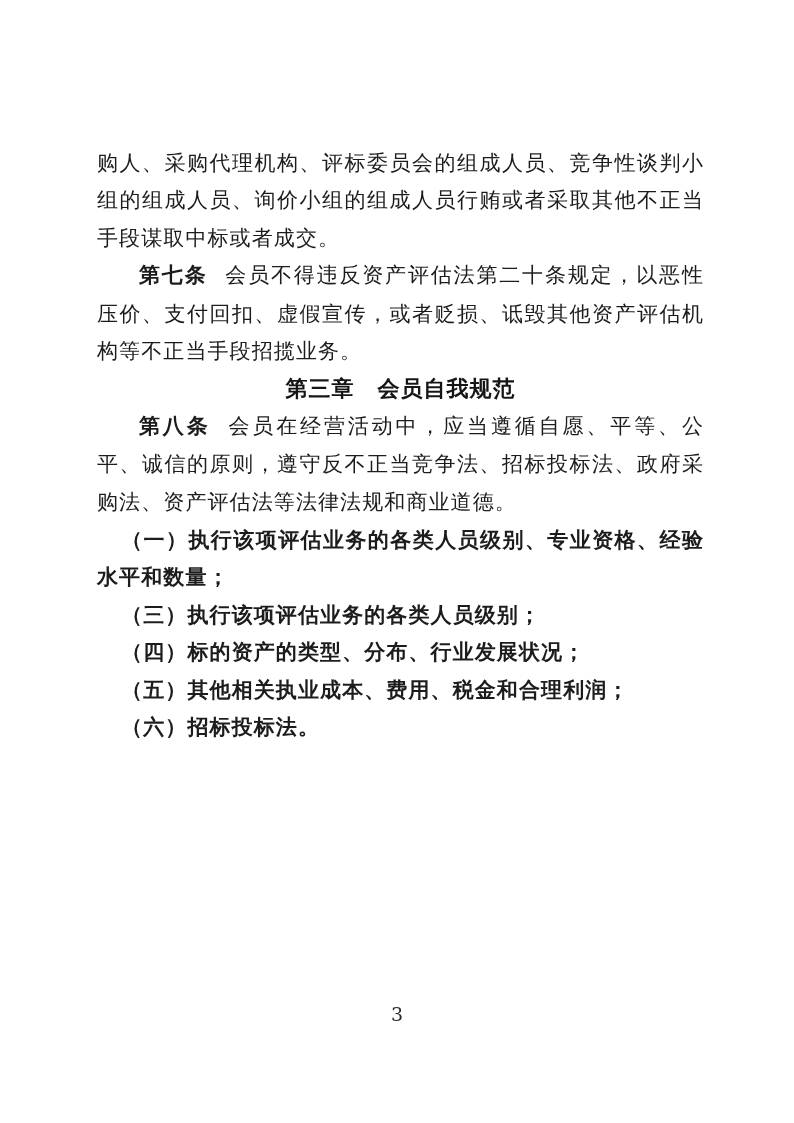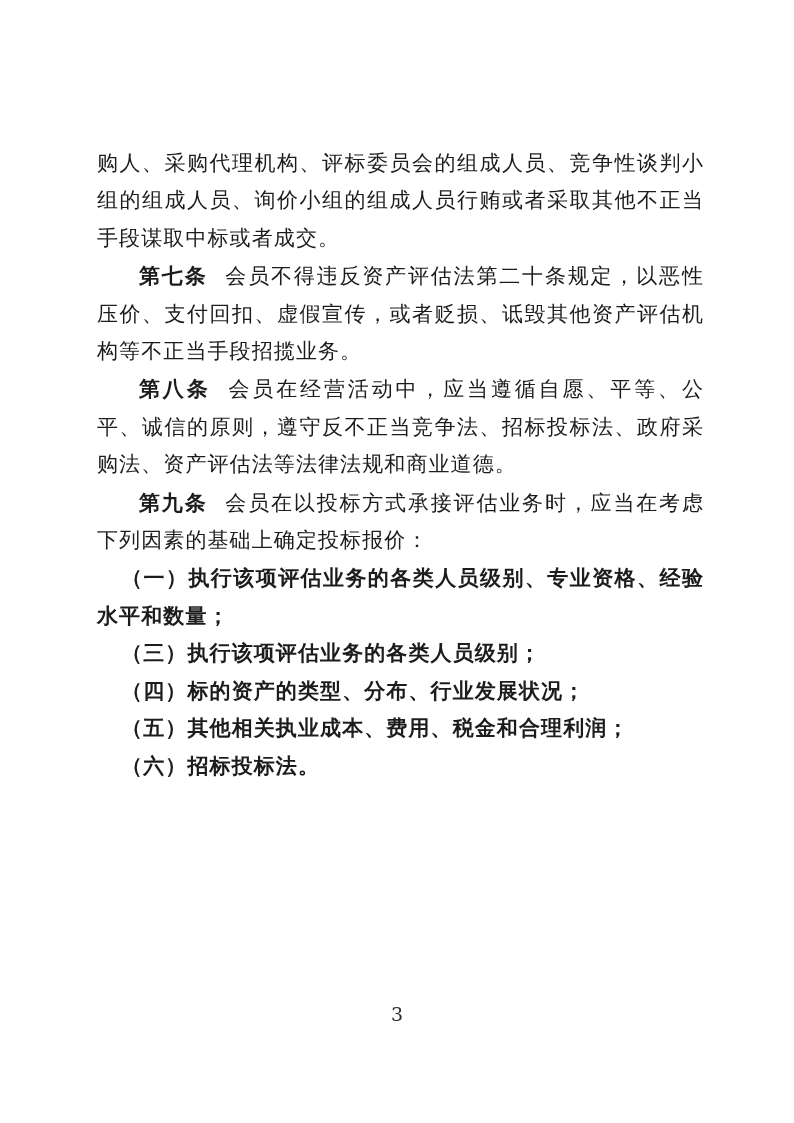--- a/index.html
+++ b/index.html
@@ -28,21 +28,21 @@
     line-height: 37.4px;
     letter-spacing: 1.1px;
     text-align: justify;
     text-justify: inter-character;
     word-break: break-all;
   }
   .para.article { text-indent: 2em; }
   .para.item    { text-indent: 1.15em; font-weight: bold; }
   .para.body    { text-indent: 0; }
   .article-label {
-    font-family: Liberation Sans, sans-serif;
+    font-family: Liberation Mono, monospace;
     font-weight: 700;
     font-style: normal;
     margin-right: 0.85em;
     letter-spacing: 1.1px;
   }
   .chapter {
     margin: 0;
     font-size: 22px;
     line-height: 37.4px;
     text-align: center;
@@ -63,22 +63,22 @@
     color: #2a2a33;
   }
 </style>
 </head>
 <body>
 
 <div class="page">
   <div class="content">
       <p class="para body">购人、采购代理机构、评标委员会的组成人员、竞争性谈判小组的组成人员、询价小组的组成人员行贿或者采取其他不正当手段谋取中标或者成交。</p>
       <p class="para article"><b class="article-label">第七条</b>会员不得违反资产评估法第二十条规定，以恶性压价、支付回扣、虚假宣传，或者贬损、诋毁其他资产评估机构等不正当手段招揽业务。</p>
+      <h2 class="chapter">第三章　会员自我规范</h2>
       <p class="para article"><b class="article-label">第八条</b>会员在经营活动中，应当遵循自愿、平等、公平、诚信的原则，遵守反不正当竞争法、招标投标法、政府采购法、资产评估法等法律法规和商业道德。</p>
-      <p class="para article"><b class="article-label">第九条</b>会员在以投标方式承接评估业务时，应当在考虑下列因素的基础上确定投标报价：</p>
       <p class="para item">（一）执行该项评估业务的各类人员级别、专业资格、经验水平和数量；</p>
       <p class="para item">（三）执行该项评估业务的各类人员级别；</p>
       <p class="para item">（四）标的资产的类型、分布、行业发展状况；</p>
       <p class="para item">（五）其他相关执业成本、费用、税金和合理利润；</p>
       <p class="para item">（六）招标投标法。</p>
     </div>
   <div class="page-number">3</div>
 </div>
 
 </body></html>

